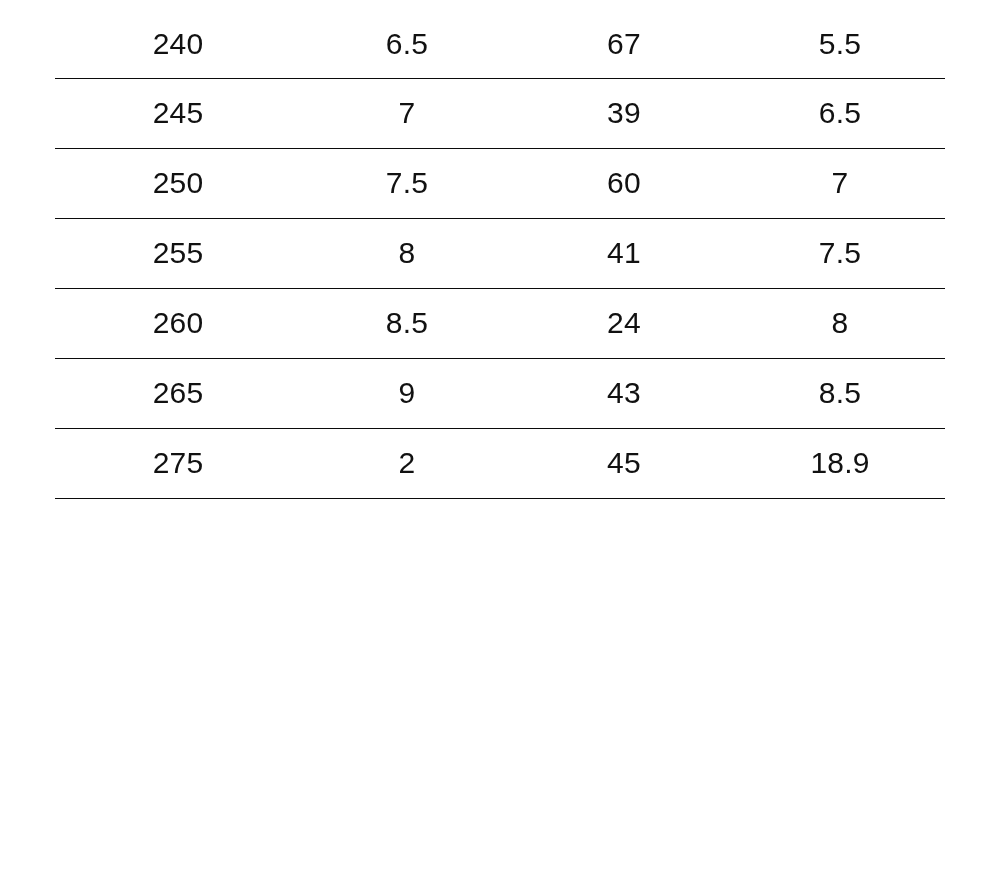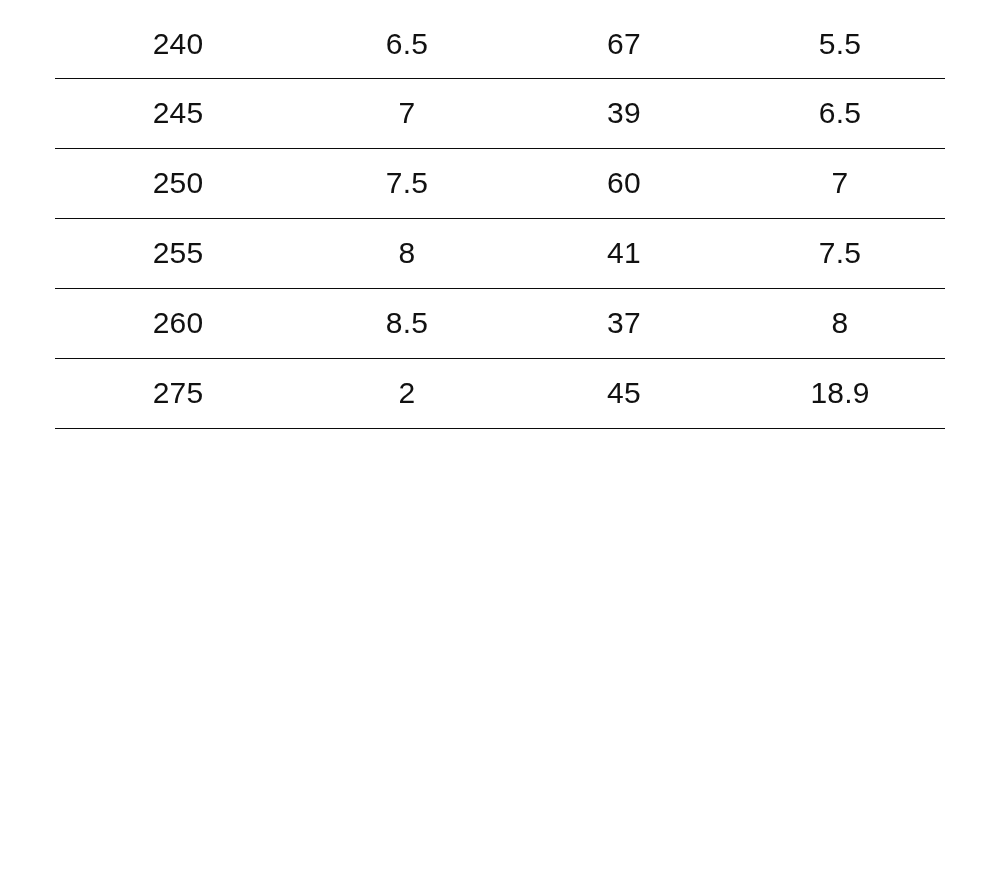--- a/index.html
+++ b/index.html
@@ -89,22 +89,28 @@
       </tr>
       <tr>
         <td>255</td>
         <td>8</td>
         <td>41</td>
         <td>7.5</td>
       </tr>
       <tr>
         <td>260</td>
         <td>8.5</td>
-        <td>37</td>
+        <td>24</td>
         <td>8</td>
+      </tr>
+      <tr>
+        <td>265</td>
+        <td>9</td>
+        <td>43</td>
+        <td>8.5</td>
       </tr>
       <tr>
         <td>275</td>
         <td>2</td>
         <td>45</td>
         <td>18.9</td>
       </tr>
     </tbody>
   </table>
 </div>

